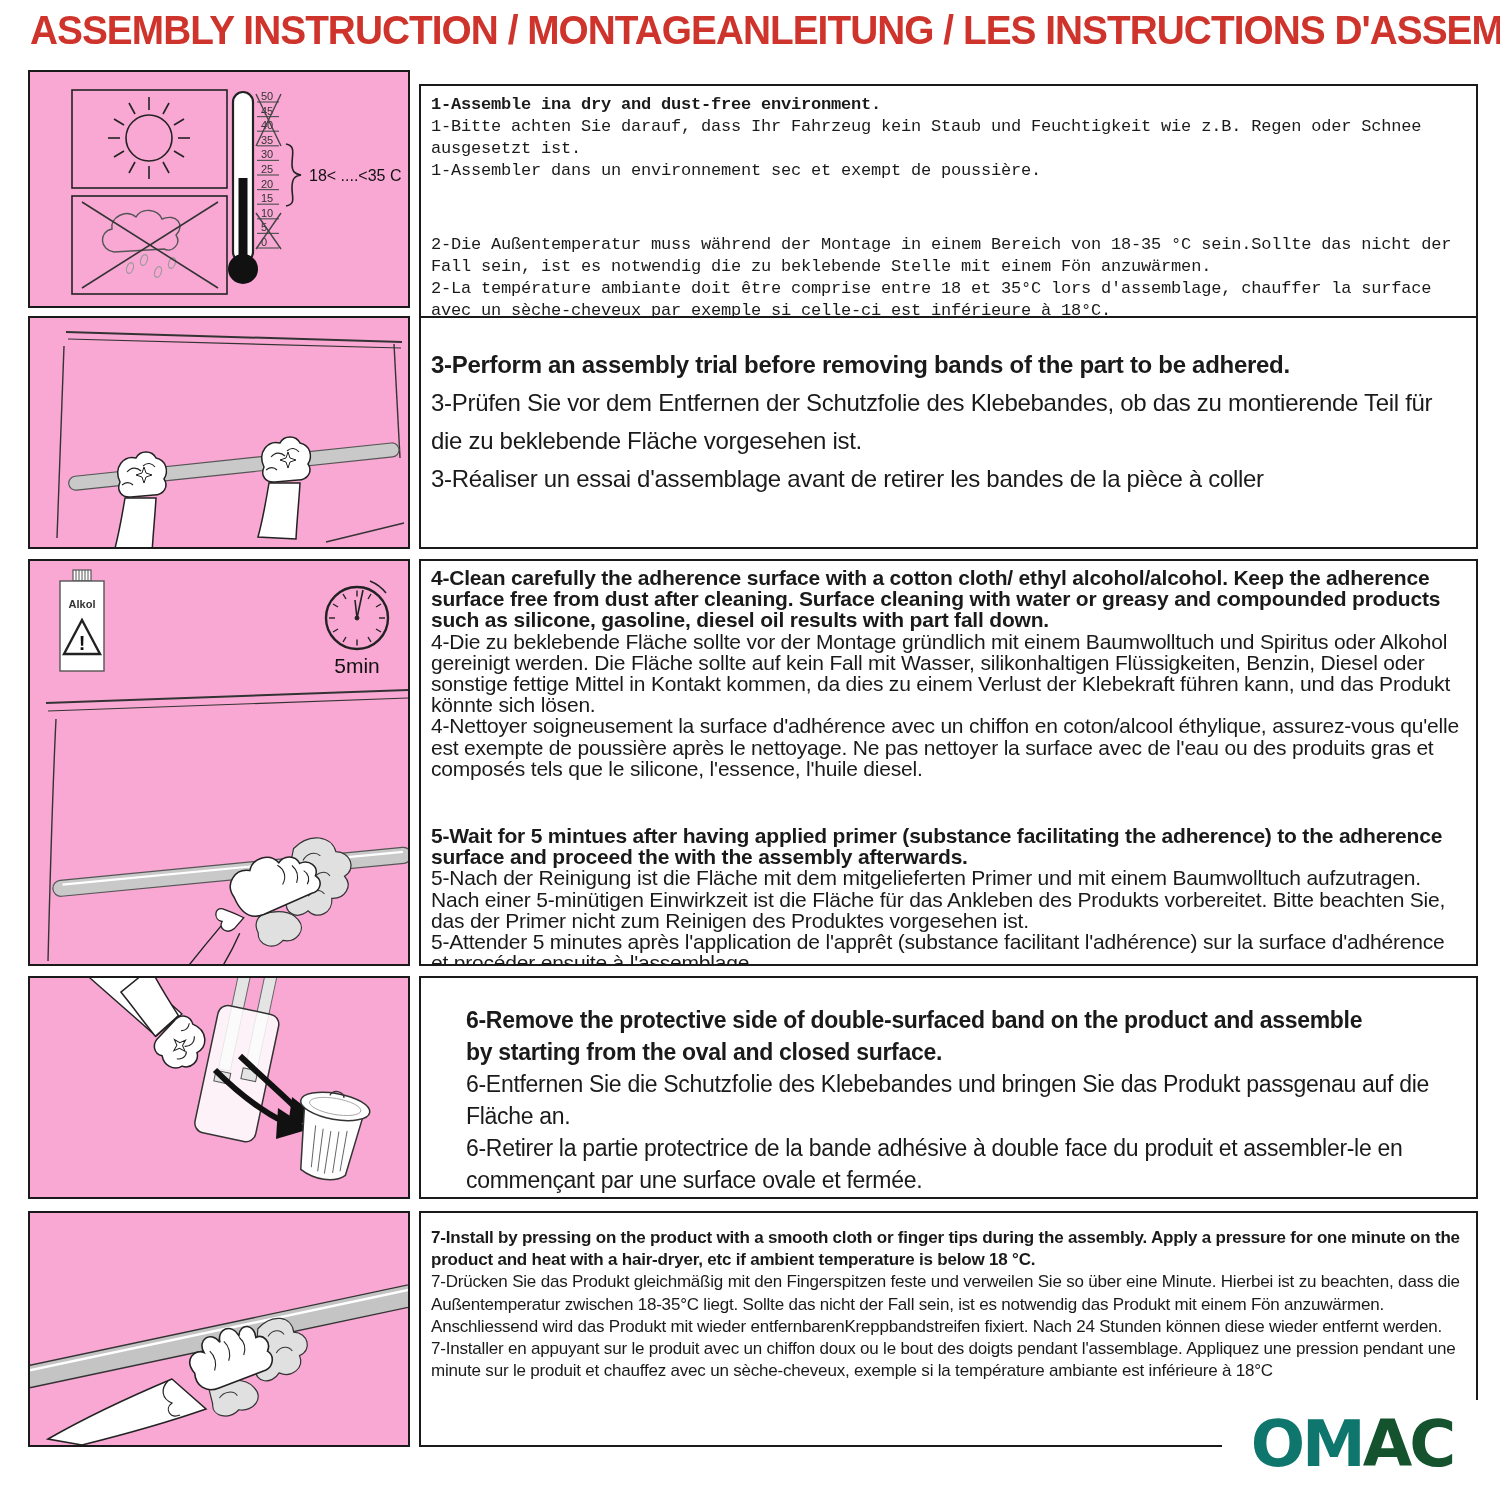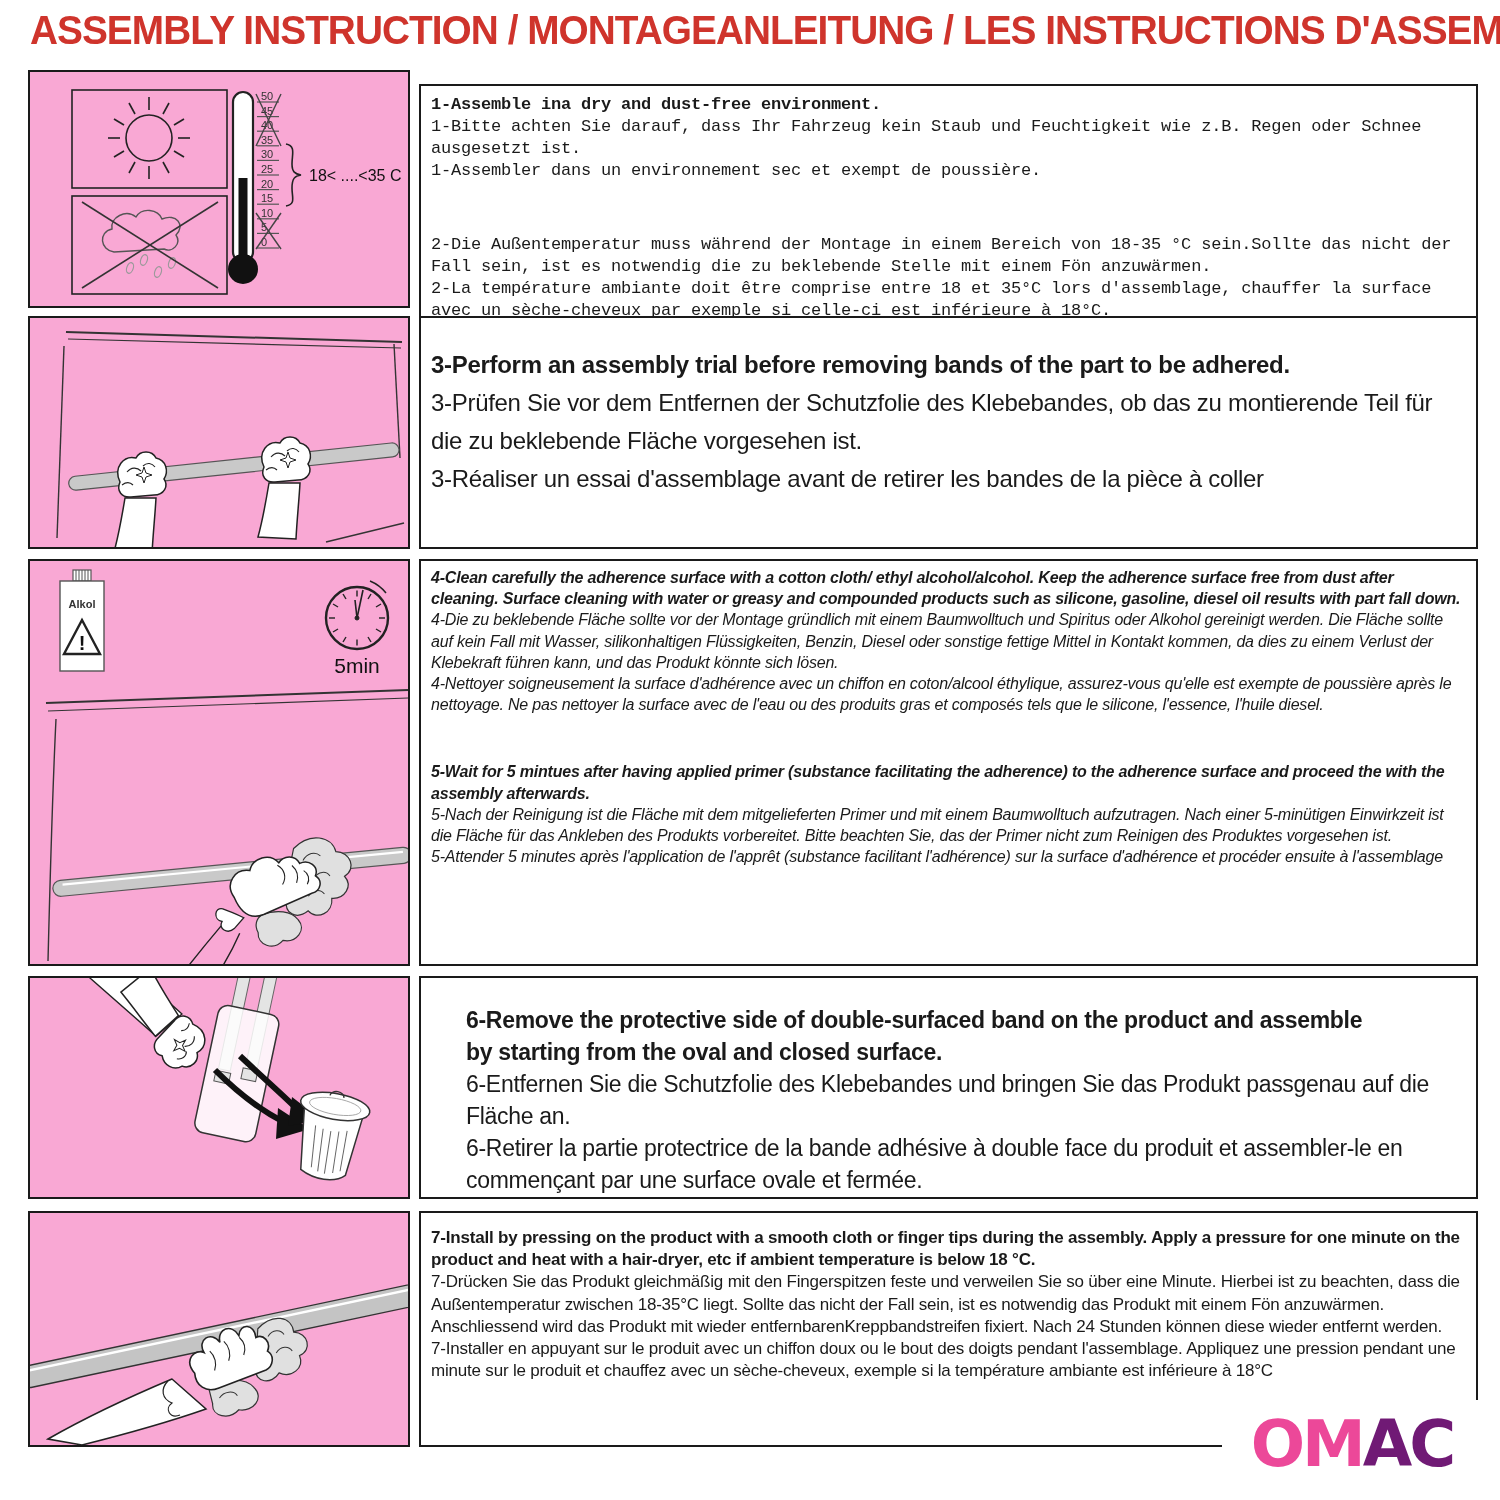--- a/index.html
+++ b/index.html
@@ -4,25 +4,25 @@
 <style>
   html,body{margin:0;padding:0;background:#ffffff;}
   body{width:1500px;height:1500px;position:relative;font-family:"Liberation Sans",sans-serif;color:#1a1a1a;overflow:hidden;}
   .page-title{position:absolute;left:30px;top:8px;font-size:40px;font-weight:bold;color:#cf342c;letter-spacing:-1px;white-space:nowrap;transform:scaleX(.97);transform-origin:left center;}
   .illus{position:absolute;left:28px;width:382px;border:2px solid #1a1a1a;background:#f9a8d4;box-sizing:border-box;}
   .textbox{position:absolute;left:419px;width:1059px;border:2px solid #1a1a1a;background:#fff;box-sizing:border-box;padding:8px 14px 0 10px;overflow:hidden;}
   .para{margin:0;font-size:17px;line-height:22px;letter-spacing:-0.2px;}
   .para.bold{font-weight:bold;}
   .spacer{height:20px;}
   .tb2{padding-top:28px;} .tb2 .para{font-size:24px;line-height:38px;letter-spacing:-0.3px;}
-  .tb3{padding-top:6px;} .tb3 .para{font-size:16px;line-height:21.2px;font-style:italic;} .tb3 .spacer{height:14px;}
+  .tb3{padding-top:6px;} .tb3 .para{font-size:21px;line-height:21.2px;} .tb3 .spacer{height:14px;}
   .tb4{padding-top:26px;padding-left:45px;} .tb4 .para{font-size:23px;line-height:32px;letter-spacing:-0.3px;}
   .tb5{padding-top:14px;} .tb5 .para{font-size:17px;line-height:22.2px;}
   .logo{position:absolute;left:1222px;top:1400px;width:260px;height:88px;background:#fff;display:flex;align-items:center;justify-content:center;font-family:"DejaVu Sans",sans-serif;font-weight:bold;font-size:64px;letter-spacing:-3px;line-height:88px;white-space:nowrap;}
-  .logo .lg-black{color:#ec4899;} .logo .lg-red{color:#701a75;}
+  .logo .lg-black{color:#0f766e;} .logo .lg-red{color:#14532d;}
   svg{display:block;}
   svg text{font-family:"Liberation Sans",sans-serif;}
 </style>
 </head>
 <body>
 
 <div class="page-title">ASSEMBLY INSTRUCTION / MONTAGEANLEITUNG / LES INSTRUCTIONS D'ASSEMBLAGE</div>
 
 <div class="illus" style="top:70px;height:238px;">
   <svg viewBox="0 0 378 234" width="378" height="234">

